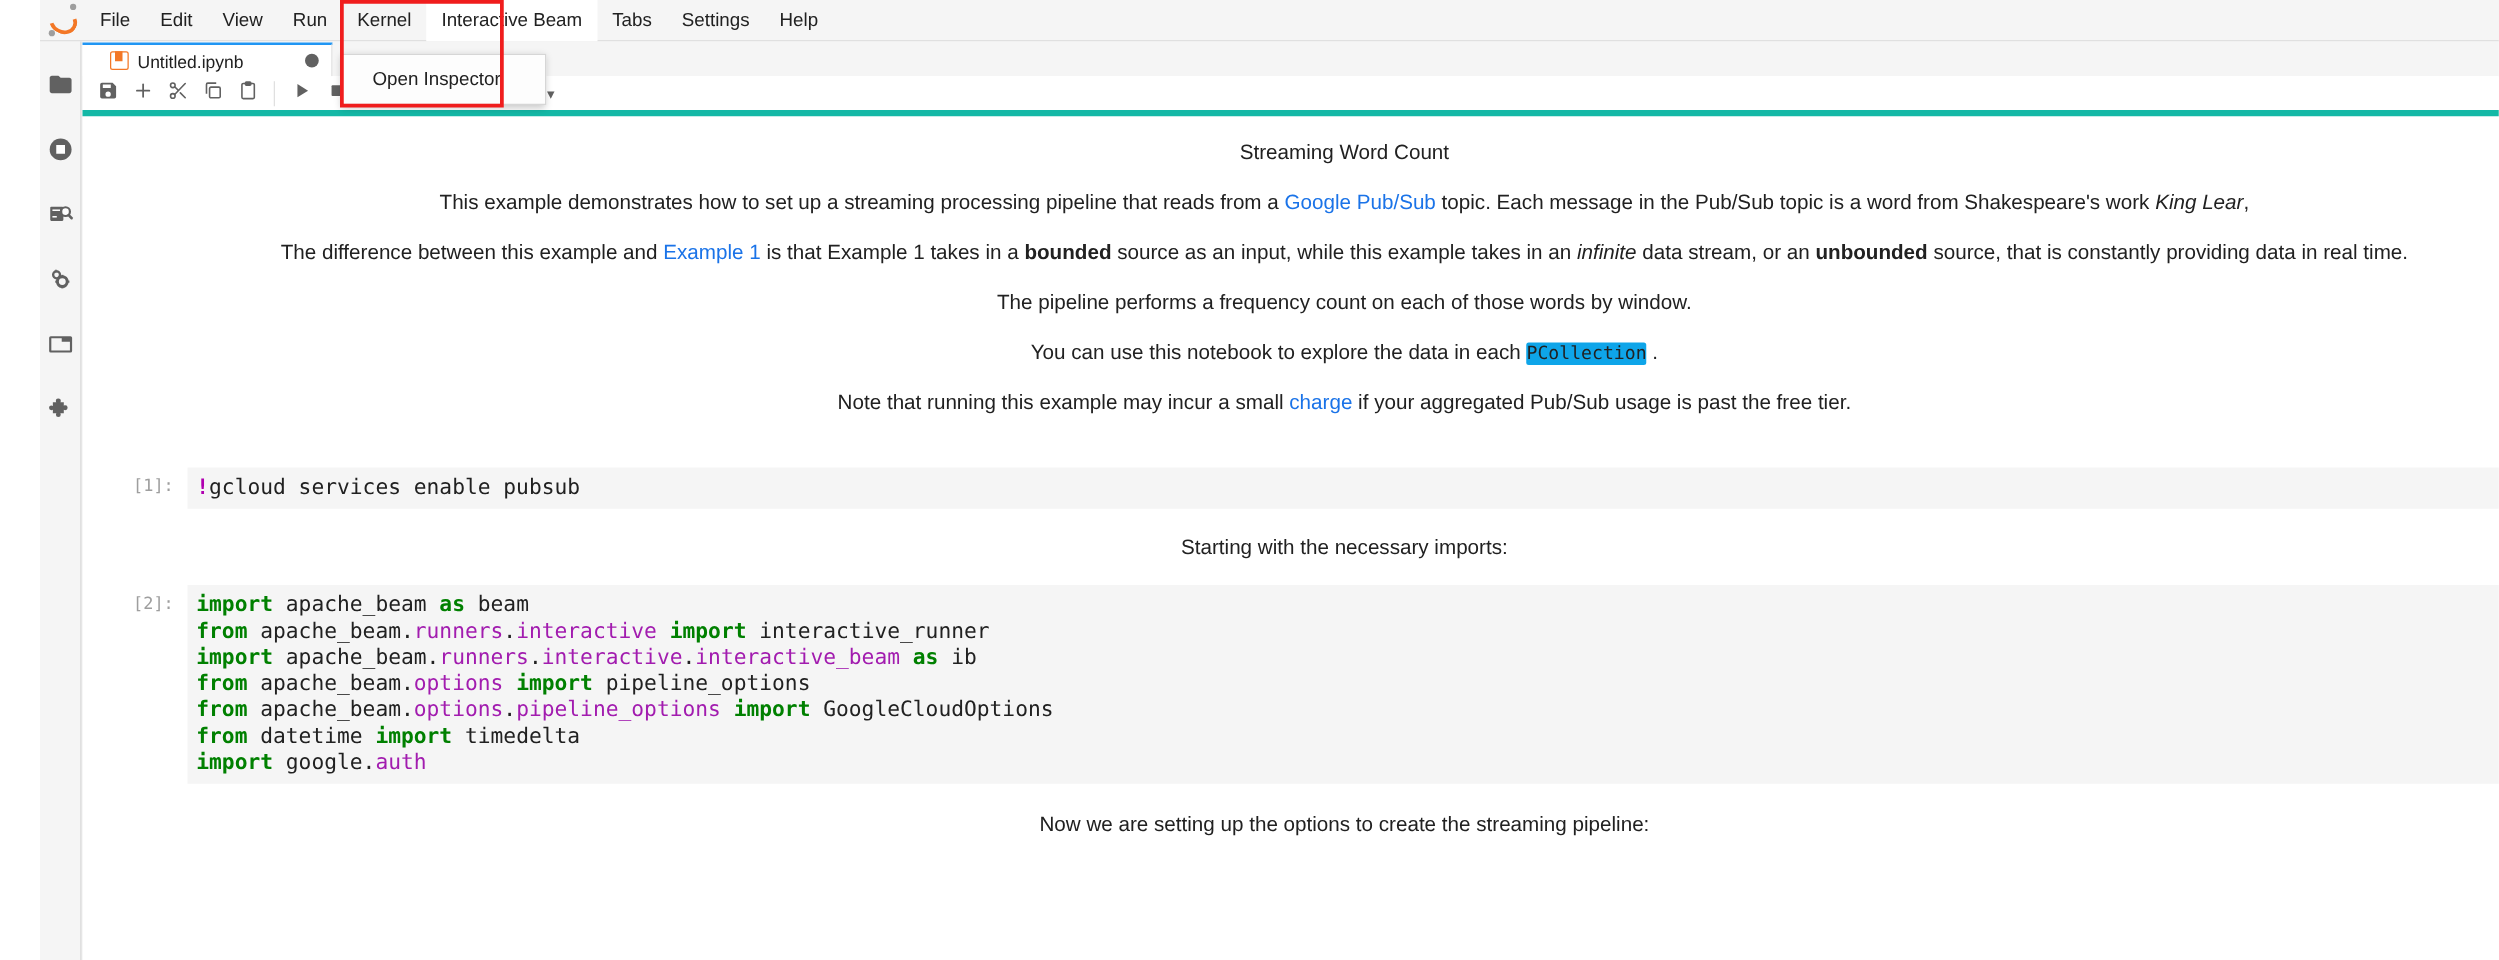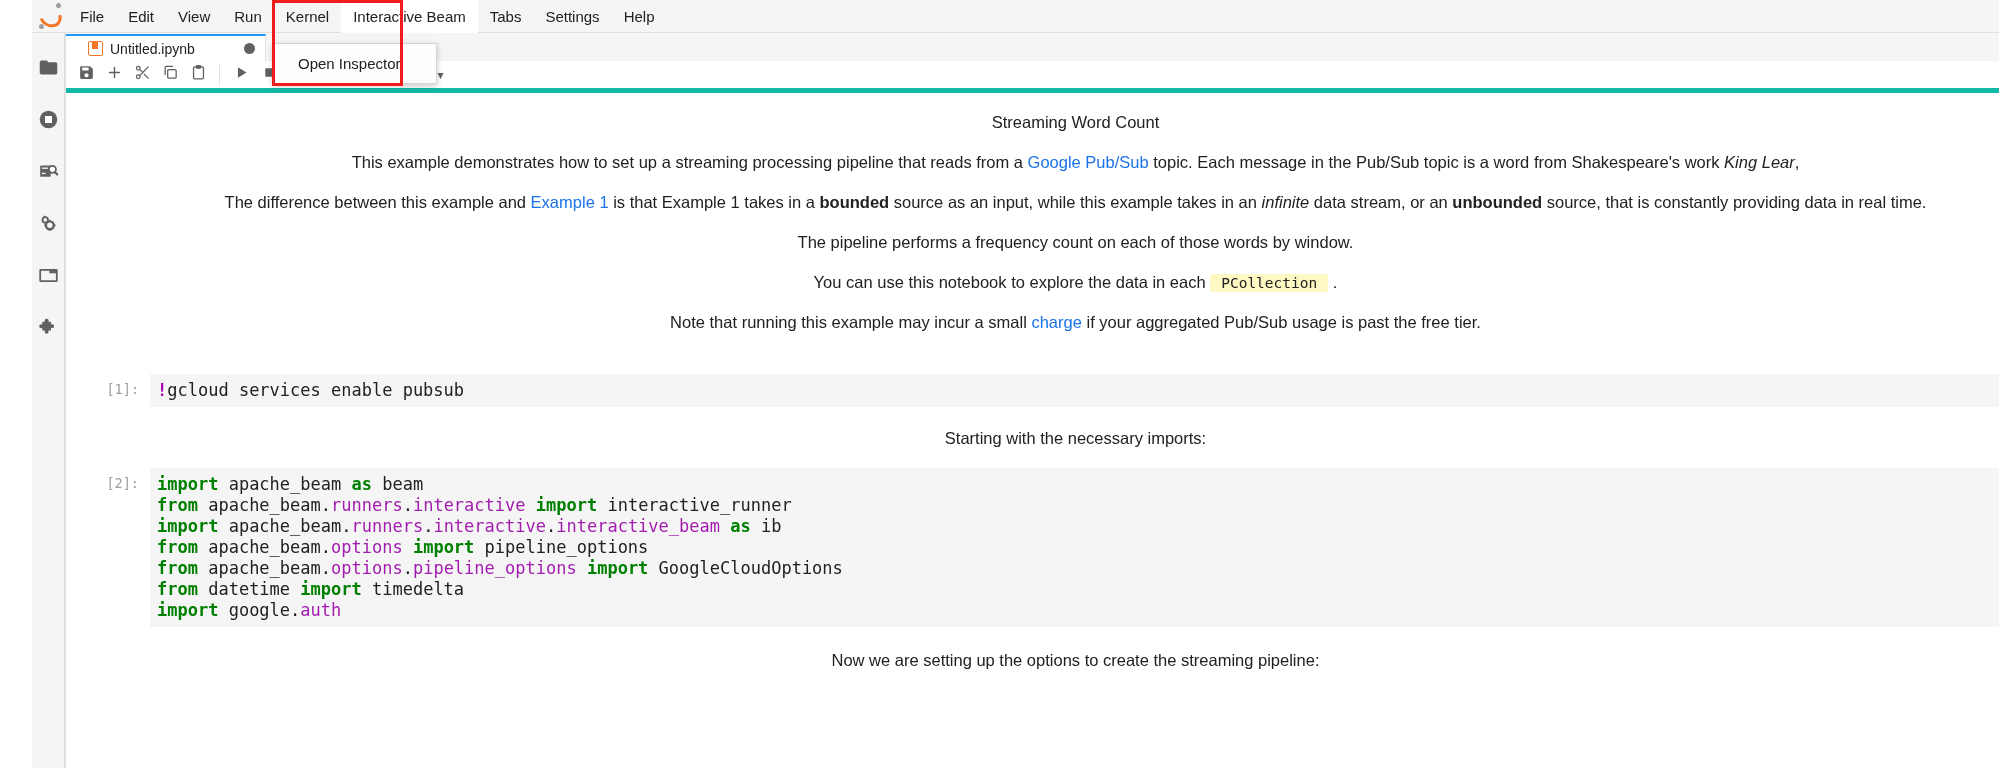--- a/index.html
+++ b/index.html
@@ -243,22 +243,22 @@
     line-height: 1.45;
     color: #212121;
     text-align: center;
   }
   .md-body p { margin: 0; }
   .md-cell { padding: 8px 0; }
   a.mdlink { color: #1a73e8; text-decoration: none; cursor: pointer; }
   .code-inline {
     font-family: "DejaVu Sans Mono", monospace;
     font-size: 14.5px;
-    background: #fef9c3;
-    padding: 1px 11px;
+    background: #0ea5e9;
+    padding: 1px 0;
     border-radius: 2px;
   }
   .code-area {
     flex: 1 1 auto;
     background: #f5f5f5;
     border: 1px solid transparent;
     padding: 5px 0 5px 6px;
     font-family: "DejaVu Sans Mono", monospace;
     font-size: 17px;
     line-height: 21px;

